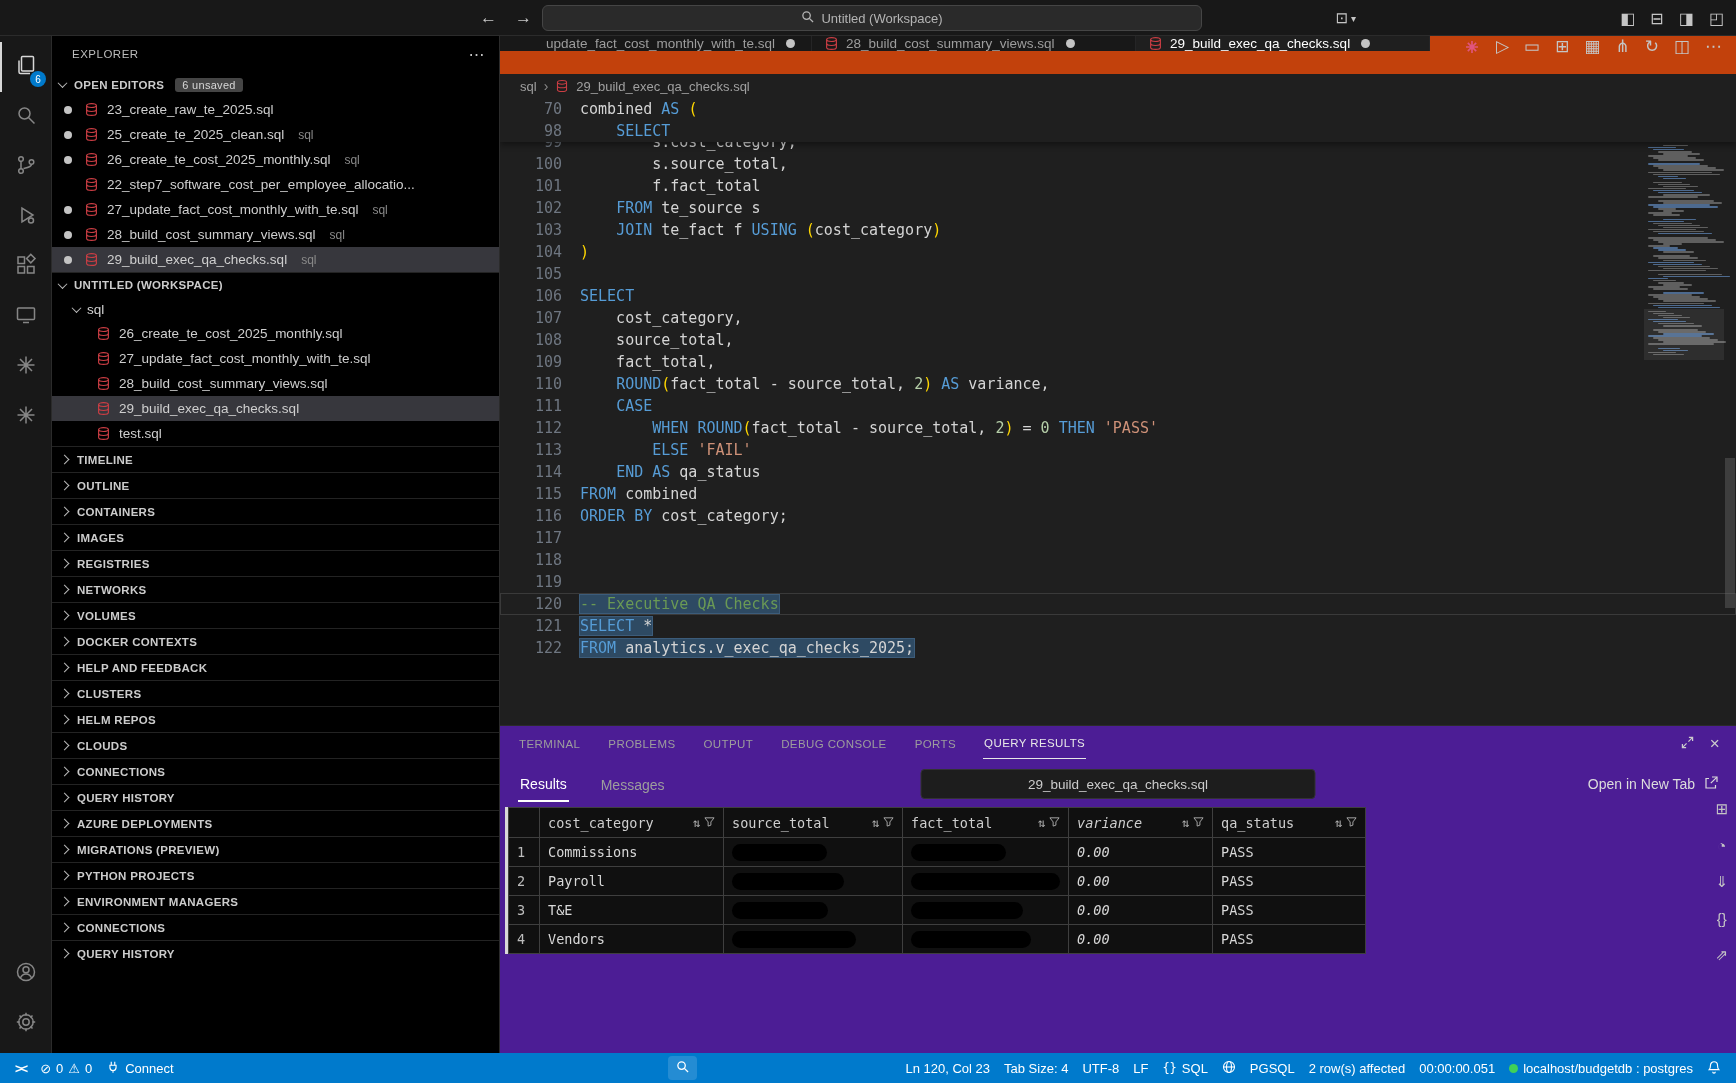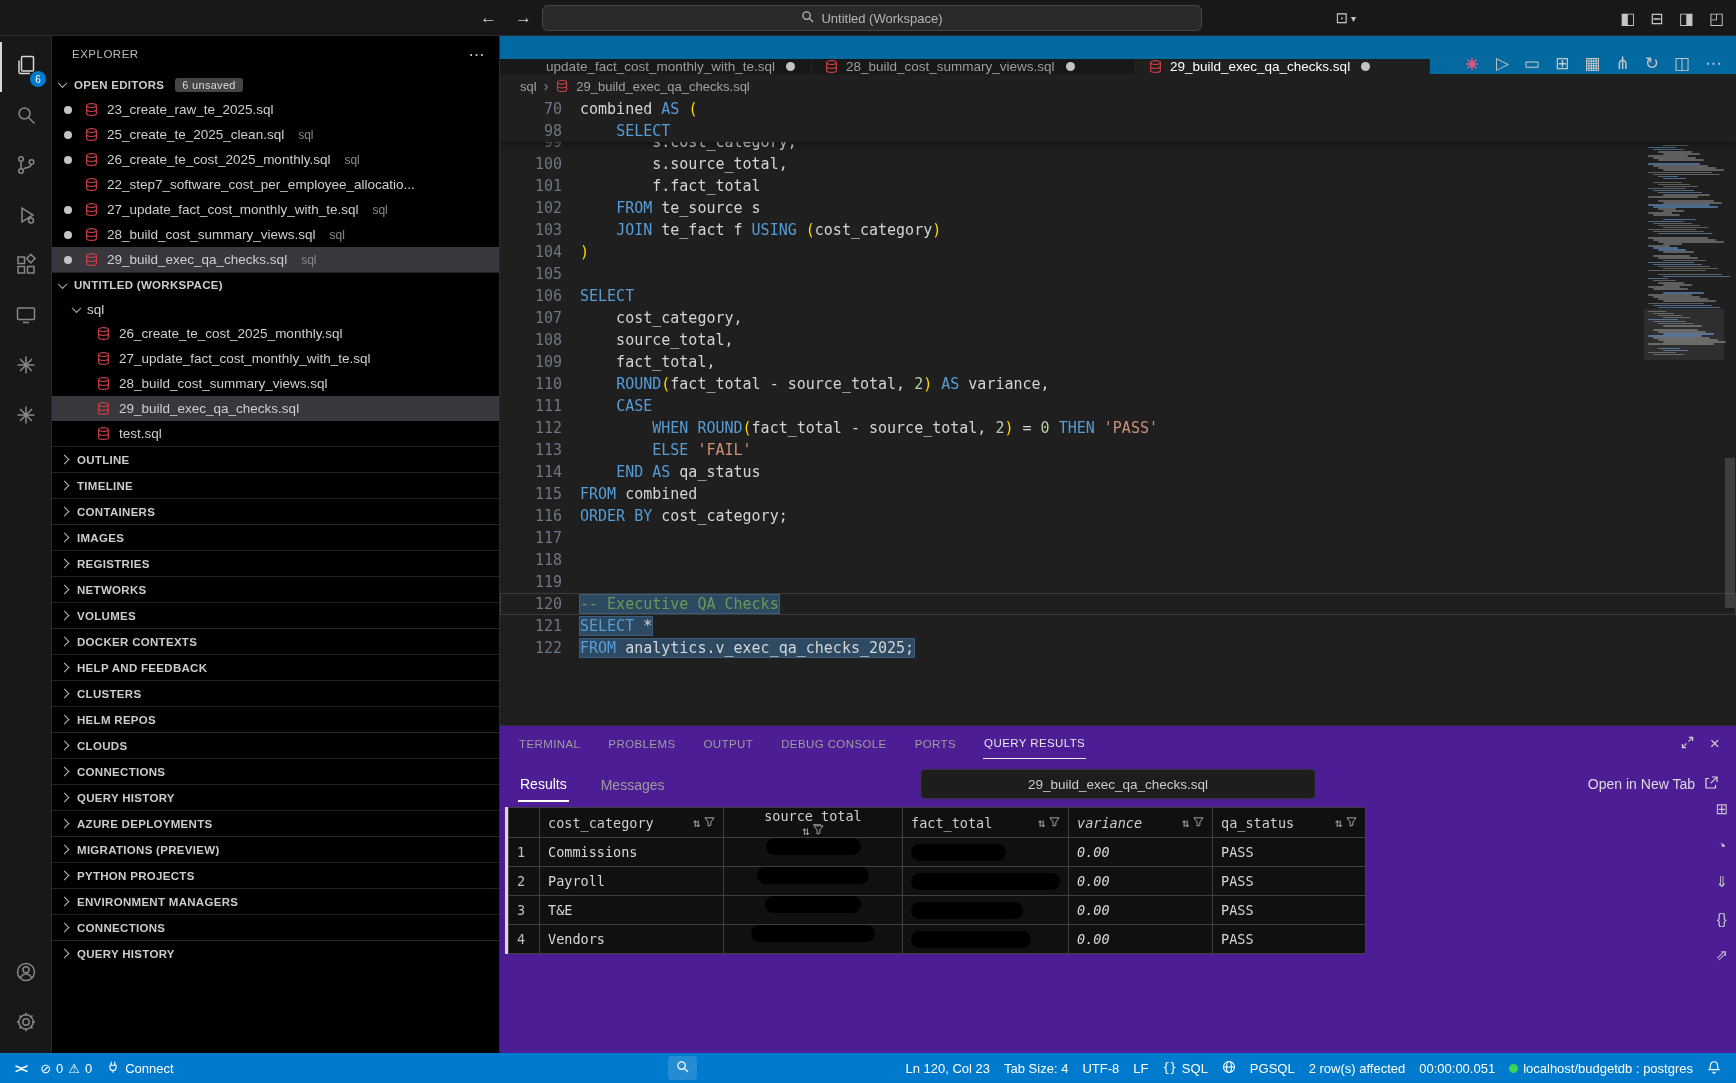--- a/index.html
+++ b/index.html
@@ -56,21 +56,21 @@
   .desc { color:#8a8a8a; font-size:12px; margin-left:6px; }
   .file-row { padding-left:44px; }
   .folder-row { height:24px; flex:none; display:flex; align-items:center; gap:4px; padding-left:18px;
     font-size:13.5px; color:#d2d2d2; cursor:pointer; }
   .section-row { height:26px; flex:none; display:flex; align-items:center; gap:6px; padding-left:6px;
     font-weight:700; font-size:11.5px; color:#cccccc; border-top:1px solid #232323; letter-spacing:.3px;
     cursor:pointer; }
 
   
   .editor-col { flex:1; min-width:0; display:flex; flex-direction:column; background:#1f1f1f; }
-  .tabs-row { height:38px; flex:none; background:#0369a1; display:flex; align-items:flex-end; }
+  .tabs-row { height:38px; flex:none; background:#c2410c; display:flex; align-items:flex-start; }
   .tab { display:flex; align-items:center; gap:7px; padding:0 12px; font-size:13.5px; color:#9d9d9d;
     background:#181818; border-right:1px solid #252526; white-space:nowrap; cursor:pointer; }
   .tab:nth-child(1){ width:312px; justify-content:flex-end; overflow:hidden; }
   .tab:nth-child(2){ width:324px; }
   .tab:nth-child(3){ width:294px; }
   .tab.active { background:#1f1f1f; color:#ffffff; }
   .tab .dirty-dot { width:9px; height:9px; }
   .editor-actions { margin-left:auto; display:flex; align-items:center; gap:15px; padding:0 14px;
     color:#c5c5c5; font-size:17px; }
   .editor-actions .act { cursor:pointer; display:flex; align-items:center; }
@@ -121,21 +121,21 @@
   .rt-wrap { padding-left:8px; }
   .rt-table { display:inline-block; border-top:1px solid #3f3f3f; border-left:1px solid #3f3f3f;
     box-shadow:-3px 0 0 #d9d9d9; background:#101010; font-family:"DejaVu Sans Mono", monospace; }
   .rt-row { display:flex; }
   .rt-cell { border-right:1px solid #3f3f3f; border-bottom:1px solid #3f3f3f; height:29px; display:flex;
     align-items:center; padding:0 8px; font-size:13.5px; color:#d8d8d8; overflow:hidden; }
   .rt-cell.head { height:30px; color:#cfcfcf; justify-content:space-between; }
   .rt-cell.num { color:#bdbdbd; }
   .head-icons { display:flex; align-items:center; gap:4px; color:#b0b0b0; font-size:12px; }
   .redact { height:17px; border-radius:9px; background:#000; }
-  .c0 { width:31px; } .c1 { width:184px; } .c2 { width:179px;flex-direction:column; } .c3 { width:166px; }
+  .c0 { width:31px; } .c1 { width:184px; } .c2 { width:179px; } .c3 { width:166px; }
   .c4 { width:144px;font-style:italic; } .c5 { width:153px; }
   .panel-side { position:absolute; right:8px; top:74px; display:flex; flex-direction:column; gap:19px;
     color:#c5c5c5; font-size:15px; align-items:center; }
   .panel-side .act { cursor:pointer; }
 
   
   .statusbar { height:30px; background:#007acc; display:flex; align-items:center; color:#ffffff;
     font-size:13px; padding:0 8px; position:relative; }
   .sb-item { display:flex; align-items:center; gap:5px; padding:0 7px; height:30px; cursor:pointer;
     white-space:nowrap; }
@@ -399,25 +399,25 @@
               <path d="M2.8 3.8v8.4c0 1.16 2.33 2.1 5.2 2.1s5.2-.94 5.2-2.1V3.8"></path>
               <path d="M2.8 8c0 1.16 2.33 2.1 5.2 2.1S13.2 9.16 13.2 8"></path>
             </svg>
           </span>
           <span>test.sql</span>
         </div>
       </div>
     <div id="section-list">
         <div class="section-row">
           <span class="chev right"></span>
+          <span>TIMELINE</span>
+        </div>
+        <div class="section-row">
+          <span class="chev right"></span>
           <span>OUTLINE</span>
-        </div>
-        <div class="section-row">
-          <span class="chev right"></span>
-          <span>TIMELINE</span>
         </div>
         <div class="section-row">
           <span class="chev right"></span>
           <span>CONTAINERS</span>
         </div>
         <div class="section-row">
           <span class="chev right"></span>
           <span>IMAGES</span>
         </div>
         <div class="section-row">

